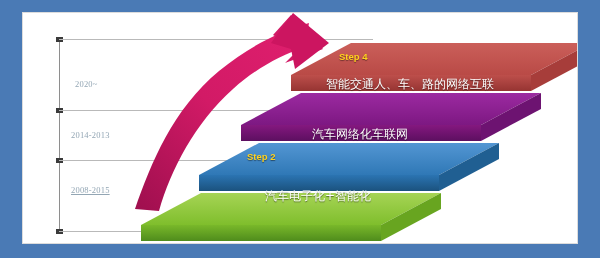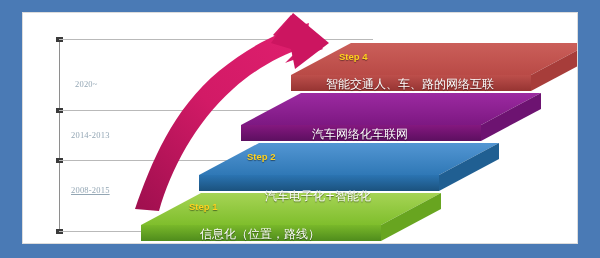--- a/index.html
+++ b/index.html
@@ -129,22 +129,20 @@
             </linearGradient>
             <linearGradient id="g1front" x1="0" y1="0" x2="0" y2="1">
               <stop offset="0" stop-color="#79b82a"></stop>
                 <stop offset="1" stop-color="#4f8c1c"></stop>
             </linearGradient>
           </defs>
           <polygon points="60,2 300,2 240,34 0,34" fill="url(#g1top)"></polygon>
           <polygon points="0,34 240,34 240,50 0,50" fill="url(#g1front)"></polygon>
           <polygon points="240,34 300,2 300,18 240,50" fill="#68a520"></polygon>
         </svg>
-        <div class="step-label" style="top:10px; left:48px; width:200px;">Step 1</div>
-        <div class="desc-label" style="top:35px; left:0px; width:238px;">信息化（位置，路线）</div>
       </div>
 
       <div class="slab" style="left:176px; top:128px; z-index:6;">
         <svg viewBox="0 0 300 54" preserveAspectRatio="none">
           <defs>
             <linearGradient id="g2top" x1="0" y1="0" x2="0" y2="1">
               <stop offset="0" stop-color="#5396d3"></stop>
                 <stop offset="1" stop-color="#2f78b6"></stop>
             </linearGradient>
             <linearGradient id="g2front" x1="0" y1="0" x2="0" y2="1">

